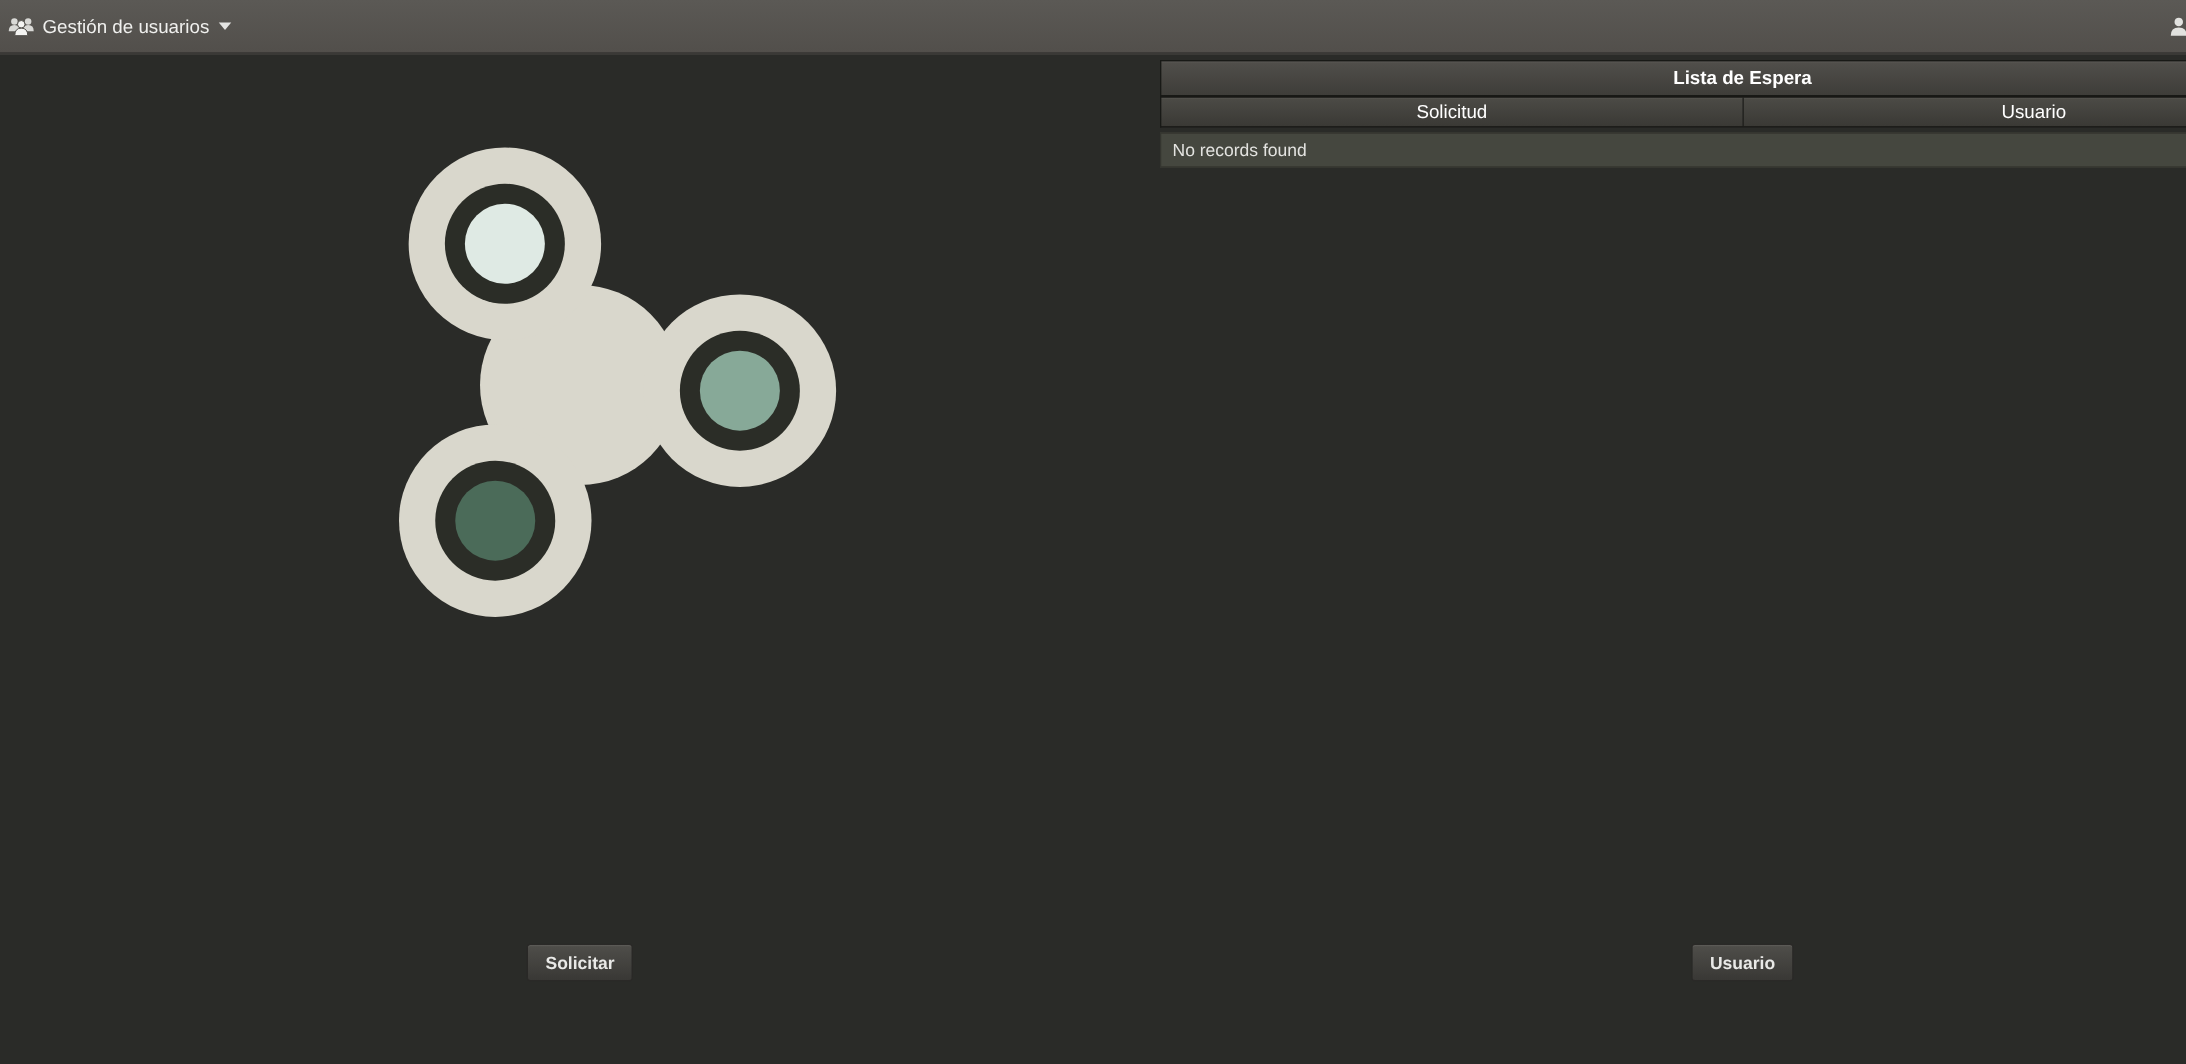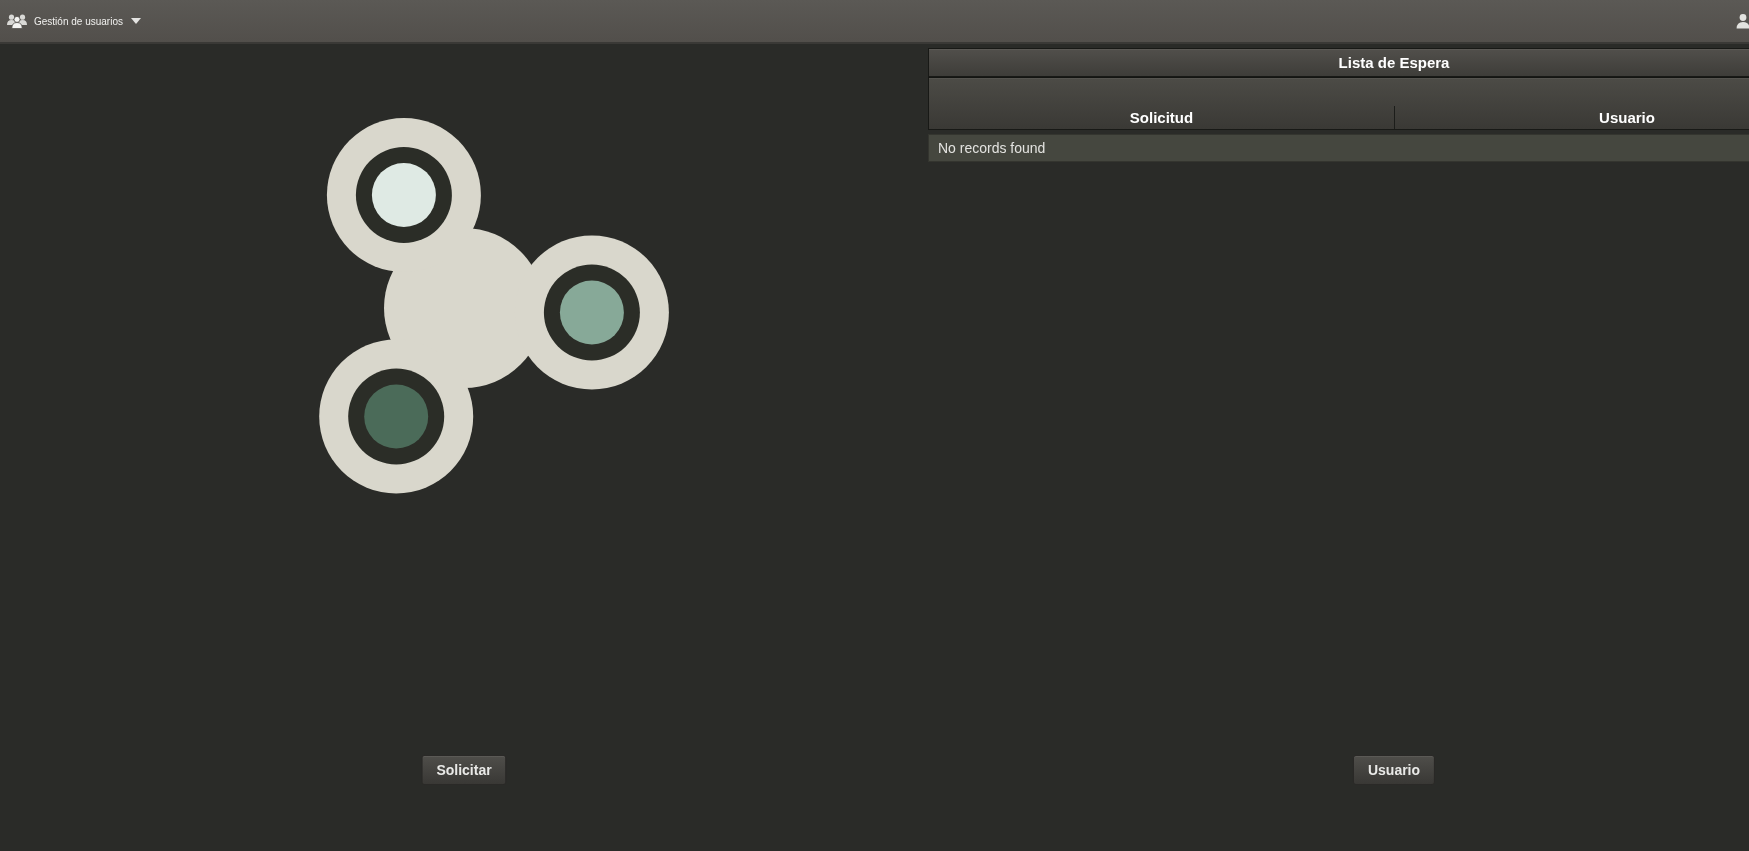--- a/index.html
+++ b/index.html
@@ -16,21 +16,21 @@
     position:absolute; top:0; left:0; width:1749px; height:44px;
     background:linear-gradient(#5b5955,#524f4b);
     border-bottom:2px solid #3a3936;
     display:flex; align-items:center;
   }
   .menu-item {
     display:flex; align-items:center; gap:6px;
     padding:0 12px 0 6px; height:100%;
     cursor:pointer;
   }
-  .menu-item .label { font-size:10px; color:#f0f0ee; }
+  .menu-item .label { font-size:15px; color:#f0f0ee; }
   .caret {
     width:0; height:0; margin-left:2px;
     border-left:5px solid transparent;
     border-right:5px solid transparent;
     border-top:6px solid #e4e4e2;
   }
   .topbar-right {
     margin-left:auto; margin-right:-5px;
     display:flex; align-items:center; height:100%;
     cursor:pointer; padding:0 2px;
@@ -61,23 +61,22 @@
     text-align:center; padding:5px 0;
   }
   .dt-head {
     display:flex;
     border:1px solid #181916; border-top:1px solid #141512;
     background:linear-gradient(#4c4b46,#3a3935);
     box-shadow:inset 0 1px 0 rgba(255,255,255,0.05);
   }
   .dt-col {
     width:50%; text-align:center;
-    color:#ffffff; font-size:15px; font-weight:bold;
+    color:#ffffff; font-size:15px; font-weight:normal;
     padding:3px 0;
-    margin-top:28px;
   }
   .dt-col-2 { border-left:1px solid #1c1d1a; }
   .dt-body { margin-top:4px; }
   .dt-empty {
     background:#45473f;
     border:1px solid #34352f;
     color:#e3e3e0; font-size:14px;
     padding:5px 9px;
   }
 

